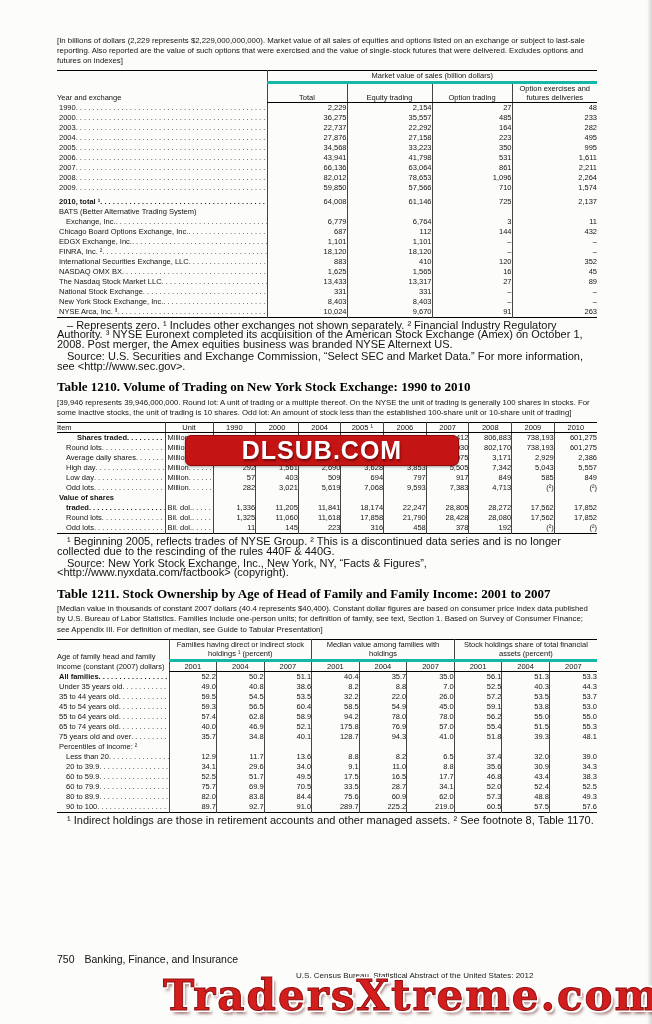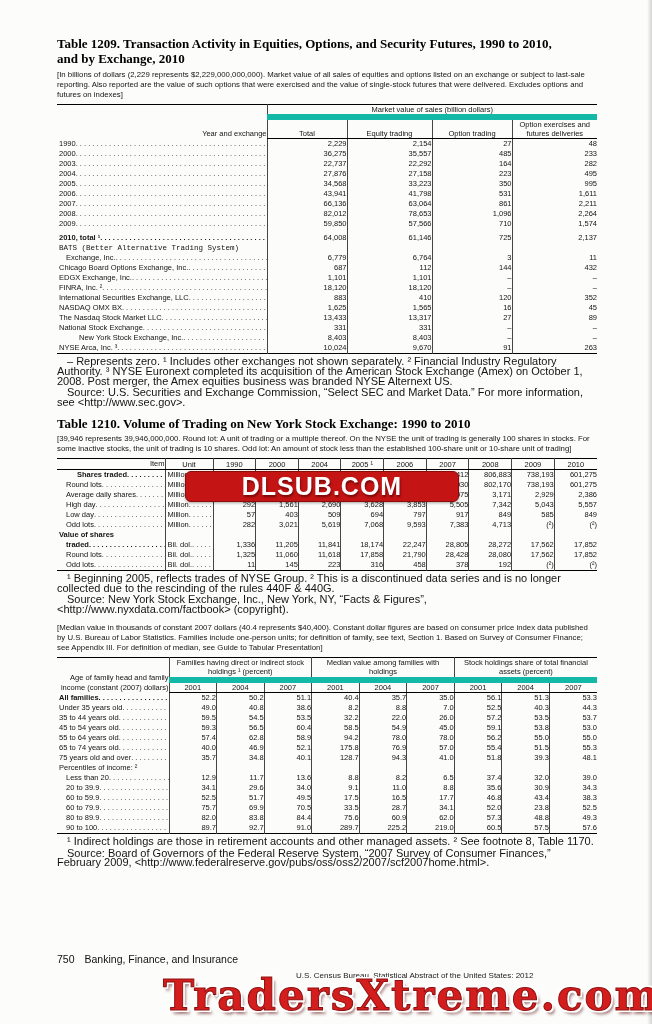--- a/index.html
+++ b/index.html
@@ -12,25 +12,25 @@
   .sect-gap{margin-top:8px;}
   .tbl-title{font-family:"Liberation Serif",serif;font-weight:bold;font-size:13px;line-height:15.3px;
         margin:0 0 3px 0;max-width:505px;color:#000;}
   .headnote{font-size:7.8px;line-height:10.1px;margin:0 0 4px 0;}
   .fn,.src{font-size:11px;line-height:9.7px;margin:2px 0 0 0;text-indent:10px;}
   .src{margin-bottom:0;}
   table.tbl{border-collapse:collapse;table-layout:fixed;width:540px;
         border-top:1.5px solid #000;border-bottom:1.5px solid #000;margin:0 0 3px 0;}
   .tbl th,.tbl td{font-size:7.5px;font-weight:normal;vertical-align:bottom;padding:0;}
   .tbl thead tr:last-child th{border-bottom:1px solid #000;}
-  .grouphead{border-bottom:6px solid #14b8a6;border-left:1px solid #444;text-align:center;
+  .grouphead{border-bottom:3px solid #14b8a6;border-left:1px solid #444;text-align:center;
         padding:1px 4px;line-height:9.5px;vertical-align:middle;}
   .colhead{border-left:1px solid #444;text-align:center;padding:2px 2px 2px 2px;line-height:9px;
         vertical-align:bottom;}
-  .stubhead{text-align:right;vertical-align:middle;line-height:9.5px;padding:1px 3px;}
+  .stubhead{text-align:left;vertical-align:middle;line-height:9.5px;padding:1px 3px;}
   td.num,td.unit{border-left:1px solid #444;}
   td.num{text-align:right;line-height:10px;}
   .n9{padding-right:11px;}
   .n10{padding-right:2px;}
   .n11{padding-right:9px;}
   td.stub,td.unit{line-height:10px;}
   .leader{display:flex;align-items:baseline;white-space:nowrap;overflow:hidden;}
   .lab{flex:0 0 auto;}
   .dots{flex:1 1 0;min-width:0;overflow:hidden;color:#111;}
   .dots::before{content:" . . . . . . . . . . . . . . . . . . . . . . . . . . . . . . . . . . . . . . . . . . . . . . . . . . . . . . . . . . . .";}
@@ -55,21 +55,20 @@
   .footer .pgnum{margin-right:10px;}
   .census{position:absolute;left:296px;top:971px;font-size:8px;color:#222;}
 </style>
 </head>
 <body>
 
 <div class="page">
   <div class="content">
 
     <section>
-      <h2 class="tbl-title">Table 1209. Transaction Activity in Equities, Options, and Security Futures, 1990 to 2010, and by Exchange, 2010</h2>
       <p class="headnote">[In billions of dollars (2,229 represents $2,229,000,000,000). Market value of all sales of equities and options listed on an exchange or subject to last-sale reporting. Also reported are the value of such options that were exercised and the value of single-stock futures that were delivered. Excludes options and futures on indexes]</p>
       <table class="tbl" id="t1209">
         <colgroup>
           <col style="width:210px">
             <col style="width:80px">
             <col style="width:85px">
           <col style="width:80px">
             <col style="width:85px">
         </colgroup>
         <thead>
@@ -208,21 +207,21 @@
                 </div>
               </td>
               <td class="num n9 b">64,008</td>
               <td class="num n9 b">61,146</td>
               <td class="num n9 b">725</td>
               <td class="num n9 b">2,137</td>
             </tr>
             <tr>
               <td class="stub">
                 <div class="leader">
-                  <span class="lab" style="padding-left: 2px; font-family: Liberation Mono, monospace;">BATS (Better Alternative Trading System)</span>
+                  <span class="lab" style="padding-left: 2px;">BATS (Better Alternative Trading System)</span>
                 </div>
               </td>
               <td class="num n9"></td>
               <td class="num n9"></td>
               <td class="num n9"></td>
               <td class="num n9"></td>
             </tr>
             <tr>
               <td class="stub">
                 <div class="leader">
@@ -315,21 +314,21 @@
                 </div>
               </td>
               <td class="num n9">331</td>
               <td class="num n9">331</td>
               <td class="num n9">–</td>
               <td class="num n9">–</td>
             </tr>
             <tr>
               <td class="stub">
                 <div class="leader">
-                  <span class="lab" style="padding-left: 2px; margin-left: 20px;">New York Stock Exchange, Inc.</span>
+                  <span class="lab" style="padding-left: 2px;">New York Stock Exchange, Inc.</span>
                   <span class="dots"></span>
                 </div>
               </td>
               <td class="num n9">8,403</td>
               <td class="num n9">8,403</td>
               <td class="num n9">–</td>
               <td class="num n9">–</td>
             </tr>
             <tr>
               <td class="stub">
@@ -609,20 +608,21 @@
               </tr>
             </tbody>
         </table>
         <div class="wm-dlsub">DLSUB.COM</div>
       </div>
       <p class="fn">¹ Beginning 2005, reflects trades of NYSE Group. ² This is a discontinued data series and is no longer collected due to the rescinding of the rules 440F &amp; 440G.</p>
       <p class="src">Source: New York Stock Exchange, Inc., New York, NY, “Facts &amp; Figures”, &lt;http://www.nyxdata.com/factbook&gt; (copyright).</p>
     </section>
 
     <section class="sect-gap">
+      <h2 class="tbl-title">Table 1211. Stock Ownership by Age of Head of Family and Family Income: 2001 to 2007</h2>
       <p class="headnote">[Median value in thousands of constant 2007 dollars (40.4 represents $40,400). Constant dollar figures are based on consumer price index data published by U.S. Bureau of Labor Statistics. Families include one-person units; for definition of family, see text, Section 1. Based on Survey of Consumer Finance; see Appendix III. For definition of median, see Guide to Tabular Presentation]</p>
       <table class="tbl" id="t1211">
         <colgroup>
           <col style="width:112px">
           <col>
             <col>
             <col>
             <col>
             <col>
             <col>
@@ -843,21 +843,21 @@
                   <span class="dots"></span>
                 </div>
               </td>
               <td class="num n11">75.7</td>
               <td class="num n11">69.9</td>
               <td class="num n11">70.5</td>
               <td class="num n11">33.5</td>
               <td class="num n11">28.7</td>
               <td class="num n11">34.1</td>
               <td class="num n11">52.0</td>
-              <td class="num n11">23.8</td>
+              <td class="num n11">52.4</td>
               <td class="num n11">52.5</td>
             </tr>
             <tr>
               <td class="stub">
                 <div class="leader">
                   <span class="lab" style="padding-left: 9px;">80 to 89.9</span>
                   <span class="dots"></span>
                 </div>
               </td>
               <td class="num n11">82.0</td>
@@ -883,21 +883,20 @@
               <td class="num n11">289.7</td>
               <td class="num n11">225.2</td>
               <td class="num n11">219.0</td>
               <td class="num n11">60.5</td>
               <td class="num n11">57.5</td>
               <td class="num n11">57.6</td>
             </tr>
           </tbody>
       </table>
       <p class="fn">¹ Indirect holdings are those in retirement accounts and other managed assets. ² See footnote 8, Table 1170.</p>
-      <p class="src">Source: Board of Governors of the Federal Reserve System, “2007 Survey of Consumer Finances,” February 2009, &lt;http://www.federalreserve.gov/pubs/oss/oss2/2007/scf2007home.html&gt;.</p>
     </section>
 
   </div>
 
   <div class="footer">
     <span class="pgnum">750</span><span>Banking, Finance, and Insurance</span>
   </div>
   <div class="census">U.S. Census Bureau, Statistical Abstract of the United States: 2012</div>
 
   <div class="wm-bottom">TradersXtreme.com</div>

